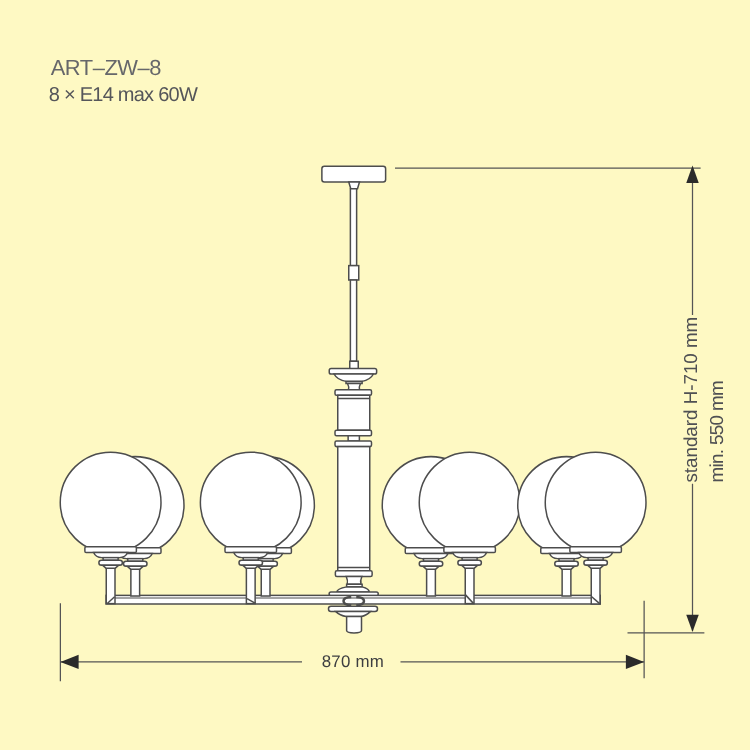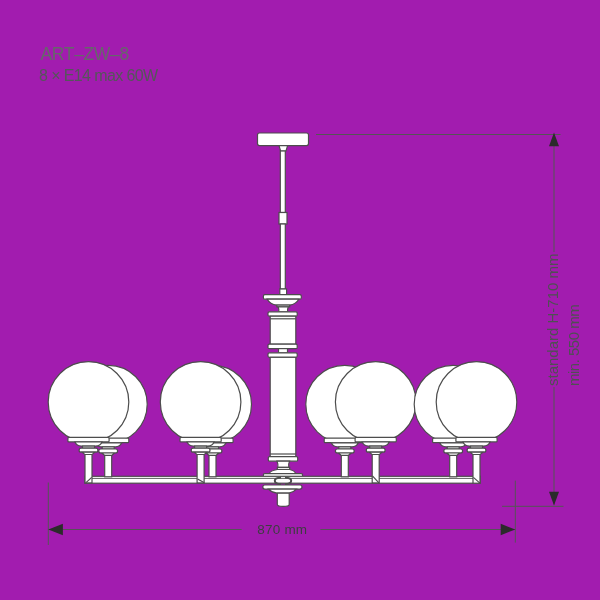--- a/index.html
+++ b/index.html
@@ -1,16 +1,16 @@
 <!DOCTYPE html>
 <html><head>
 <meta charset="utf-8">
 <style>
   html,body{margin:0;padding:0;background:#ffffff;}
-  #page{width:600px;height:600px;position:relative;background:#a21caf;overflow:hidden;
+  #page{width:600px;height:600px;position:relative;background:#fef9c3;overflow:hidden;
         font-family:"Liberation Sans", sans-serif;}
   svg{position:absolute;left:0;top:0;}
 </style>
 </head>
 <body>
 <div id="page">
 <svg width="600" height="600" viewBox="0 0 600 600">
 
   <text x="40.5" y="60" font-size="17.5" letter-spacing="-0.35" fill="#66676a">ART–ZW–8</text>
 

